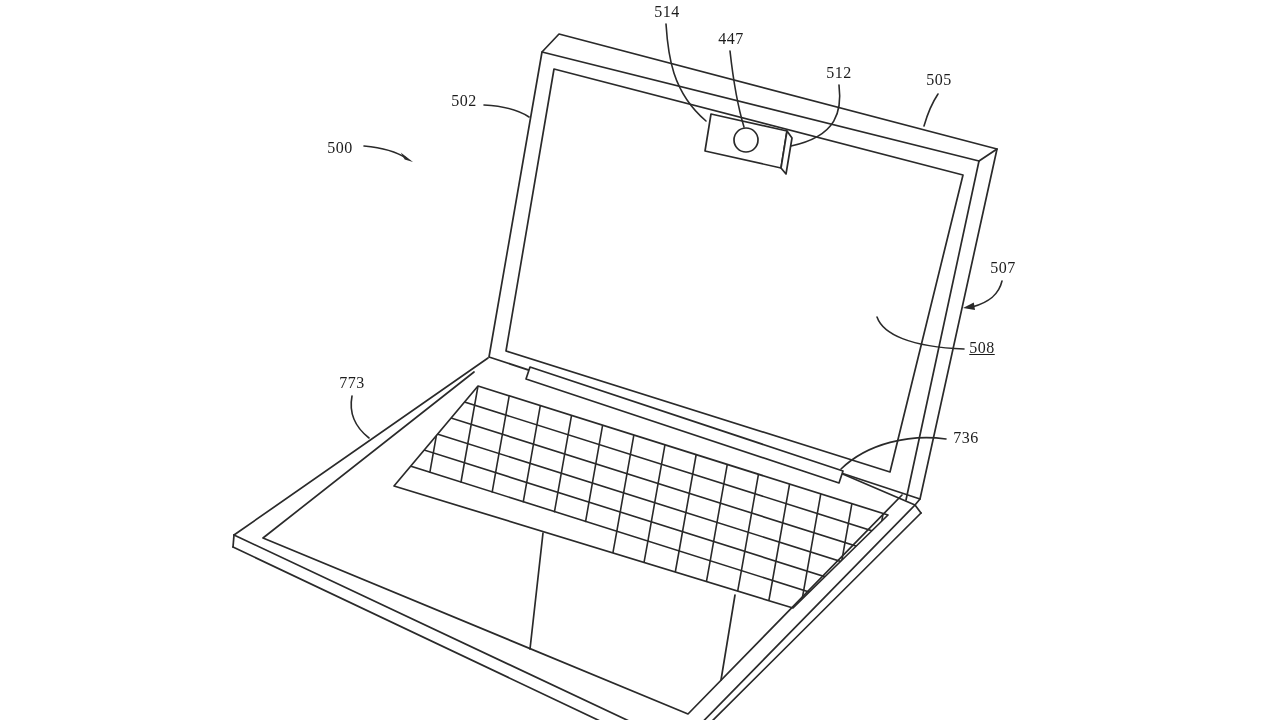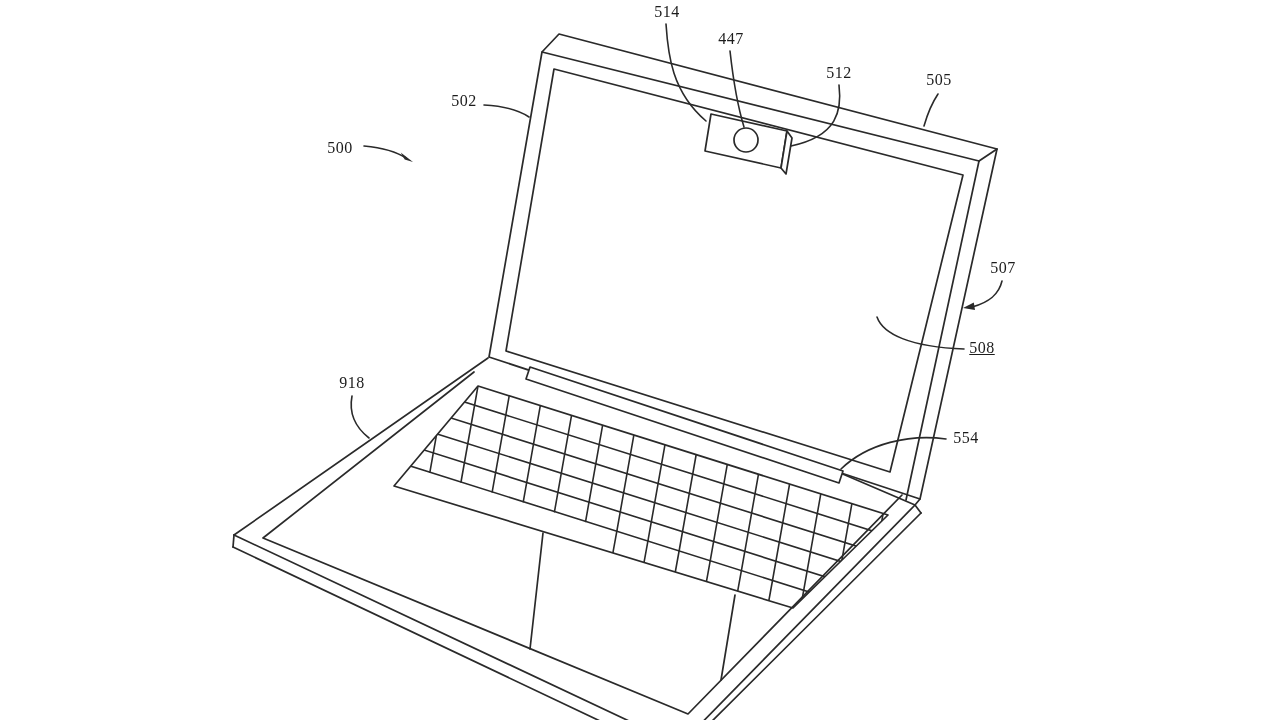--- a/index.html
+++ b/index.html
@@ -125,22 +125,22 @@
       <path class="thin" d="M877,317 C883,334 910,347 964,349"></path>
       <path class="thin" d="M946,439 C910,434 868,443 841,469"></path>
       <path class="thin" d="M839,85 C842,110 838,136 791,146"></path>
       <path class="thin" d="M730,51 C733,78 737,104 744,127"></path>
       <path class="thin" d="M666,24 C668,55 672,92 706,121"></path>
     </g>
   </svg>
 
   <div class="ref" style="left:340px;top:148px;">500</div>
   <div class="ref" style="left:464px;top:101px;">502</div>
-  <div class="ref" style="left:966px;top:438px;">554</div>
-  <div class="ref" style="left:352px;top:383px;">918</div>
+  <div class="ref" style="left:966px;top:438px;">736</div>
+  <div class="ref" style="left:352px;top:383px;">773</div>
   <div class="ref" style="left:939px;top:80px;">505</div>
   <div class="ref" style="left:1003px;top:268px;text-align:center;">507</div>
   <div class="ref" style="left:982px;top:348px;text-decoration:underline;">508</div>
   <div class="ref" style="left:839px;top:73px;text-align:center;">512</div>
   <div class="ref" style="left:731px;top:39px;">447</div>
   <div class="ref" style="left:667px;top:12px;">514</div>
 
 </div>
 
 </body></html>

